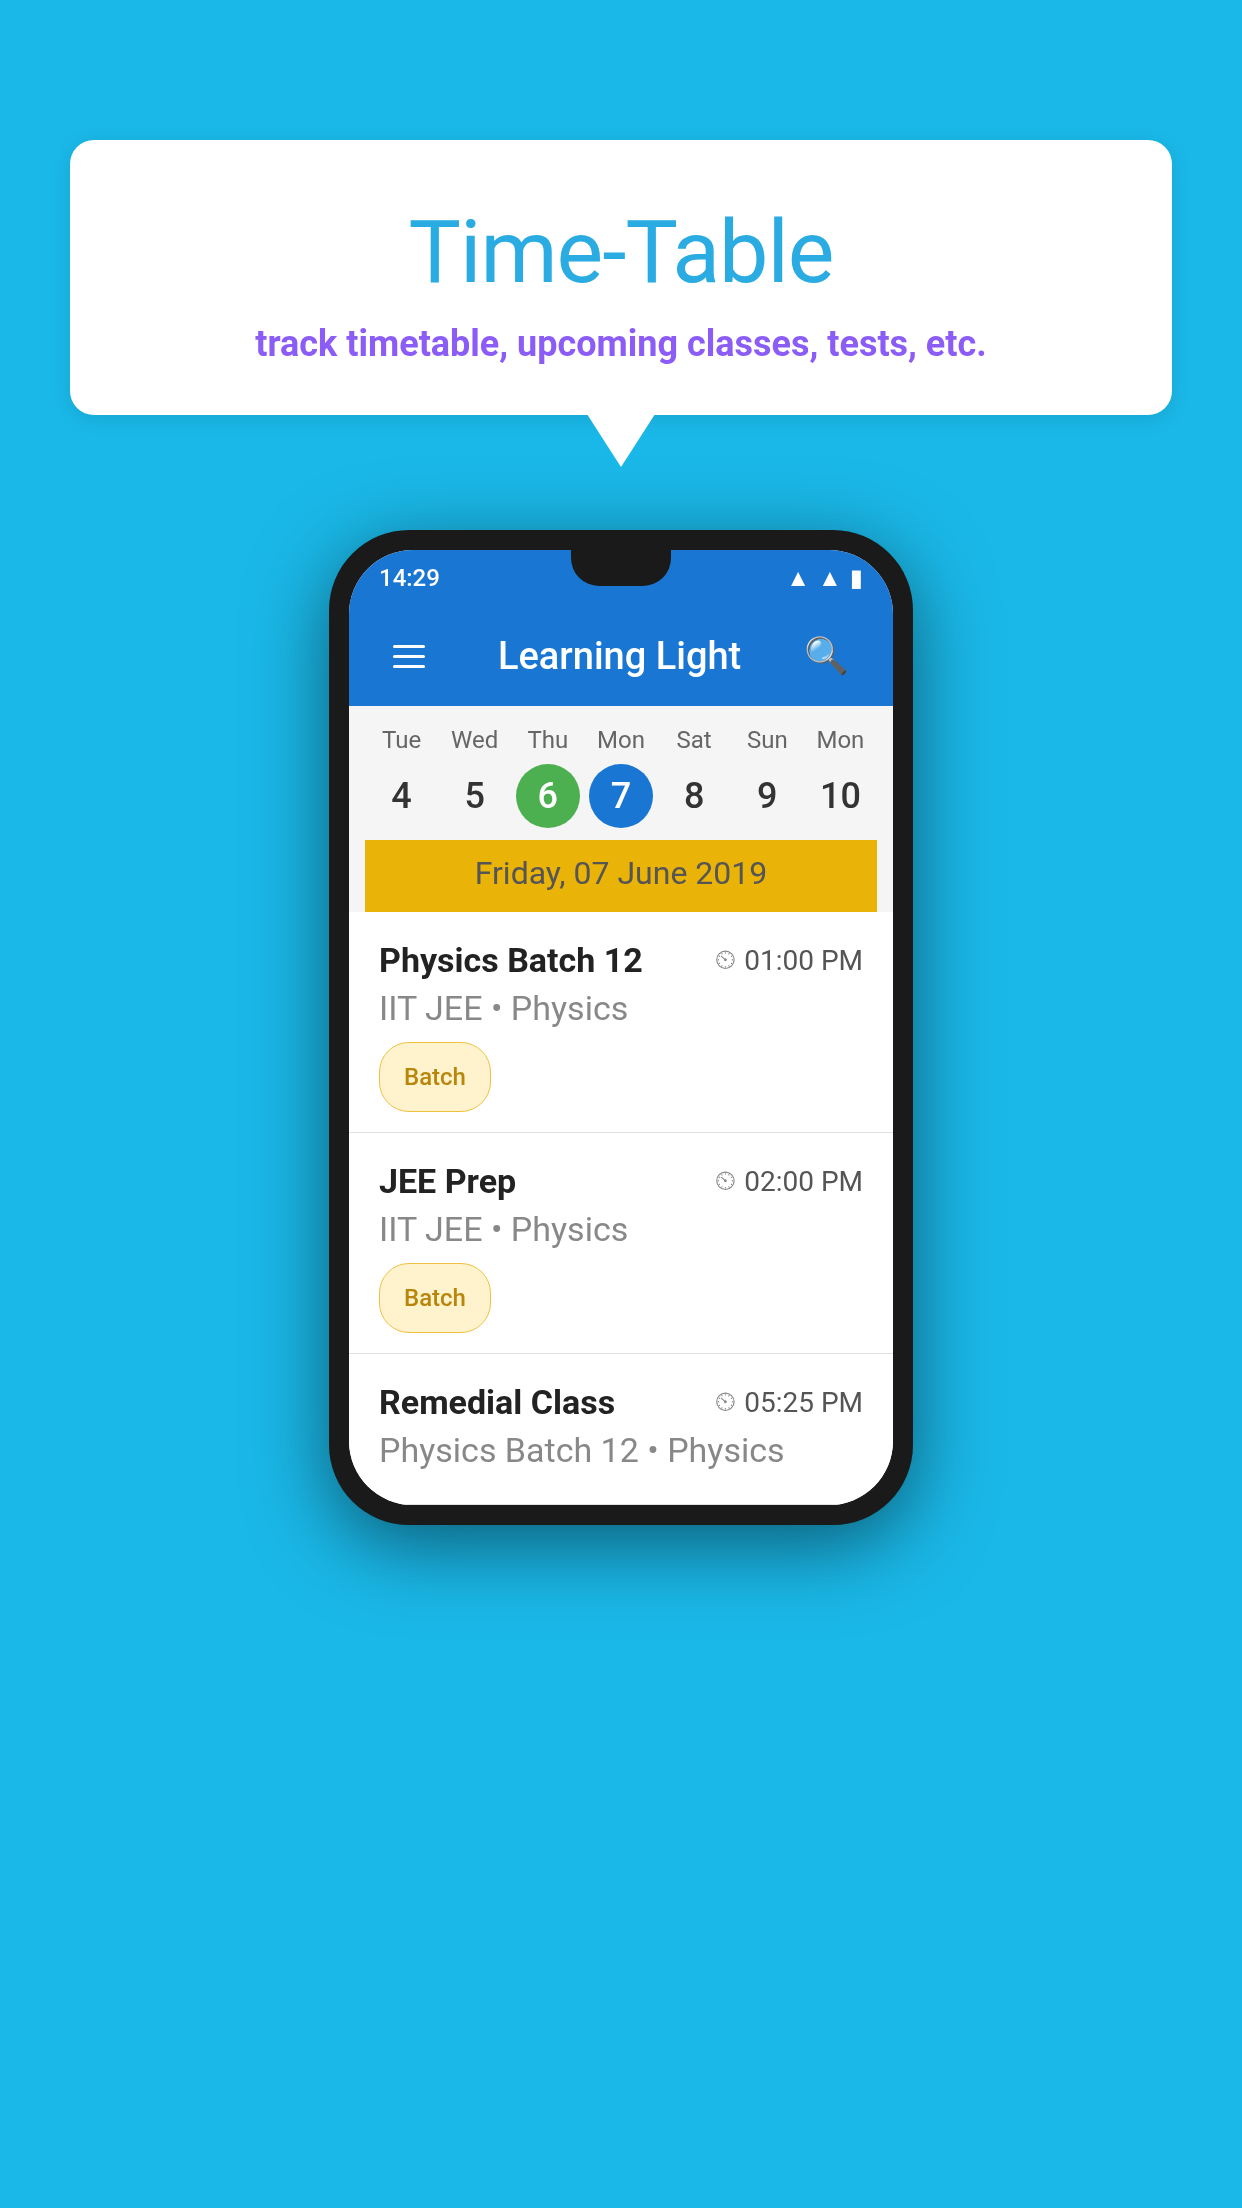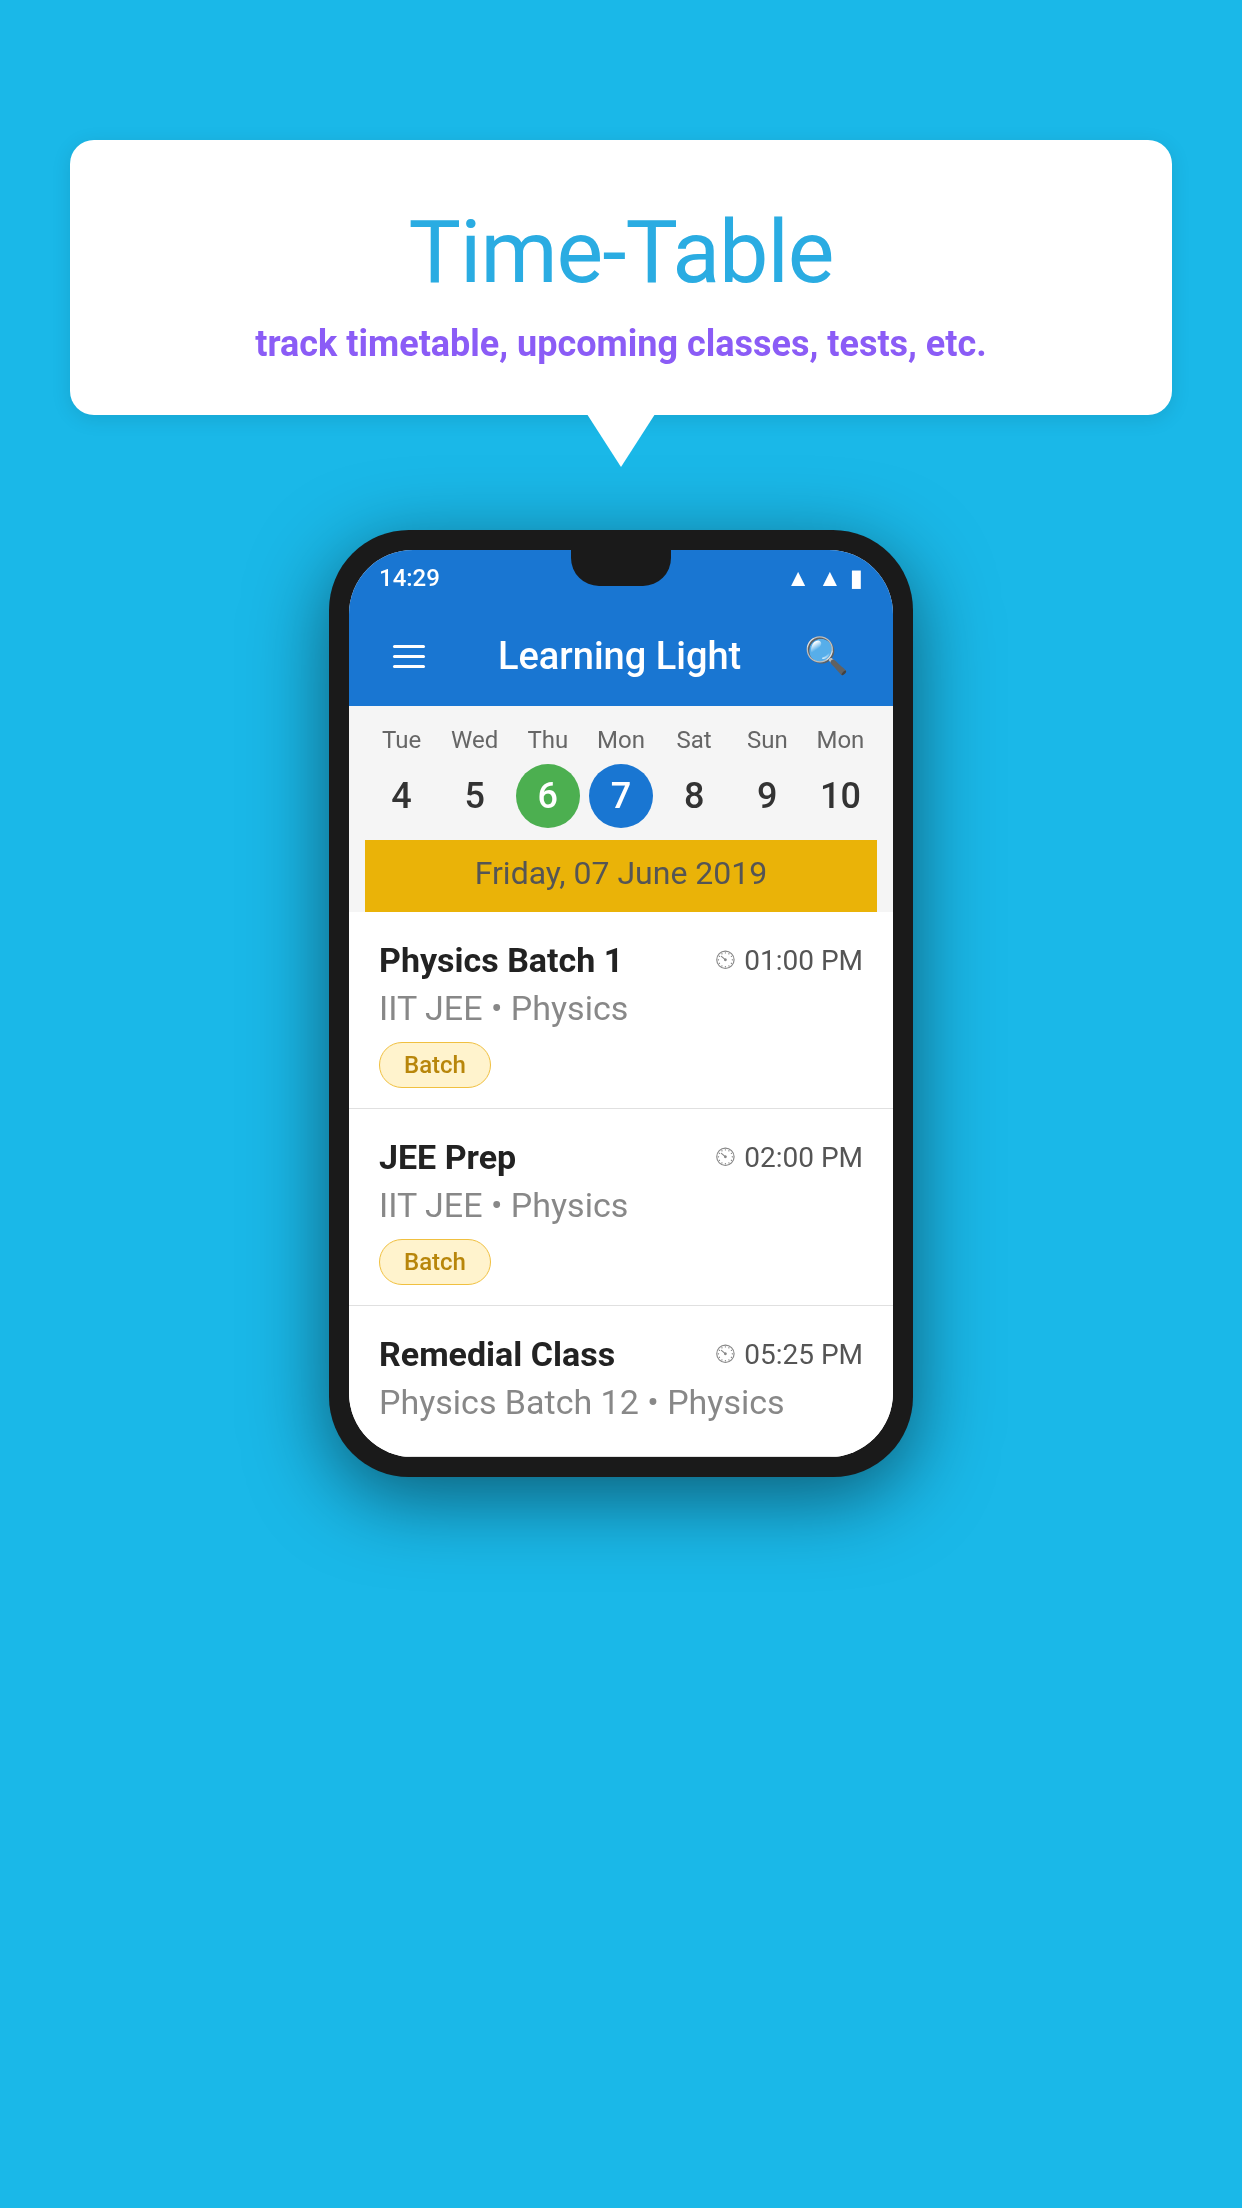--- a/index.html
+++ b/index.html
@@ -249,21 +249,21 @@
       color: #888;
       margin-bottom: 14px;
     }
 
     .batch-badge {
       display: inline-block;
       background: #fff3cd;
       border: 1.5px solid #f0c040;
       color: #b8860b;
       border-radius: 30px;
-      padding: 8px 24px;
+      padding: 20px 24px;
       font-size: 24px;
       font-weight: 500;
     }
   </style>
 </head>
 <body>
 
 <div style="position:absolute;top:0;left:0;width:100%;height:100%;background:#1ab8e8;"></div>
 
 <div class="speech-bubble-container">
@@ -336,21 +336,21 @@
           </div>
 
         </div>
         <div class="selected-date-label">Friday, 07 June 2019</div>
       </div>
 
       <div class="schedule-list">
 
         <div class="schedule-item">
           <div class="schedule-item-header">
-            <span class="schedule-title">Physics Batch 1</span>
+            <span class="schedule-title">Physics Batch 12</span>
             <span class="schedule-time">
               <span class="clock-icon">⏲</span>
               01:00 PM
             </span>
           </div>
           <div class="schedule-subtitle">IIT JEE • Physics</div>
           <span class="batch-badge">Batch</span>
         </div>
 
         <div class="schedule-item">

